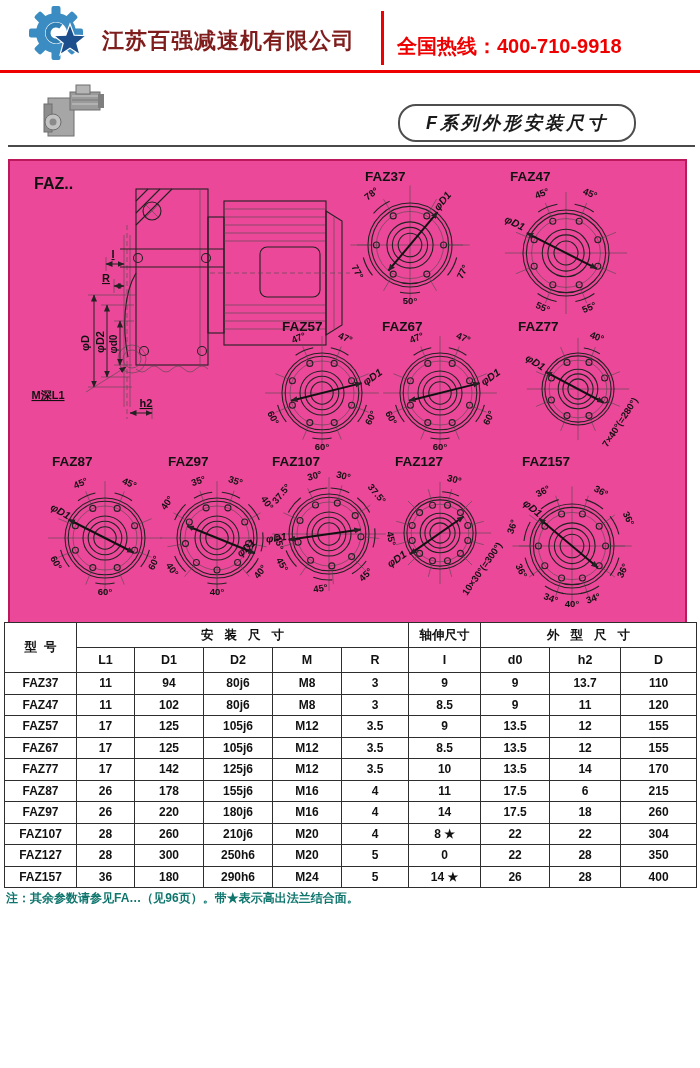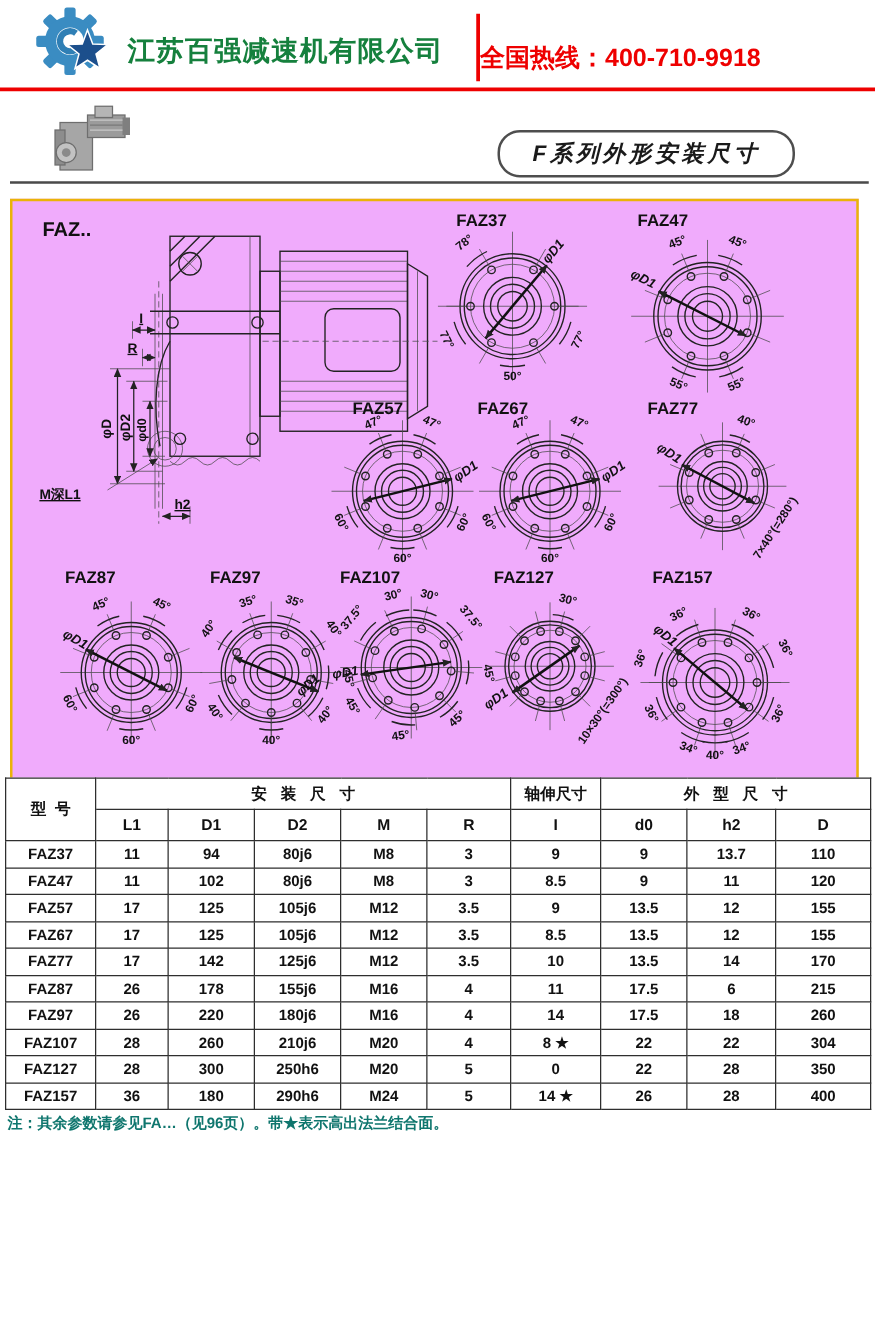--- a/index.html
+++ b/index.html
@@ -1,31 +1,31 @@
 <!DOCTYPE html>
 <html><head>
 <meta charset="utf-8">
 <style>
   html,body{margin:0;padding:0;}
   body{width:700px;height:1068px;position:relative;background:#ffffff;
        font-family:"Liberation Sans",sans-serif;color:#111;overflow:hidden;}
   .abs{position:absolute;}
   
   .logo{left:26px;top:5px;}
-  .company{left:102px;top:26px;font-size:22px;font-weight:bold;color:#15803d;letter-spacing:1px;white-space:nowrap;}
+  .company{left:102px;top:26px;font-size:22px;font-weight:bold;color:#7f1d1d;letter-spacing:1px;white-space:nowrap;}
   .vline{left:381px;top:11px;width:3px;height:54px;background:#ee0000;}
-  .hotline{left:384px;top:33px;font-size:20px;font-weight:bold;color:#ee0000;white-space:nowrap;}
+  .hotline{left:397px;top:33px;font-size:20px;font-weight:bold;color:#ee0000;white-space:nowrap;}
   .red-rule{left:0;top:70px;width:700px;height:3px;background:#ee0000;}
   .thumb{left:36px;top:82px;}
   .badge{left:398px;top:104px;width:234px;height:34px;border:2px solid #4e4e4e;border-radius:18px;
          display:flex;align-items:center;justify-content:center;background:#fff;}
   .badge span{font-size:18px;font-weight:bold;font-style:italic;letter-spacing:3px;color:#1a1a1a;}
   .dark-rule{left:8px;top:145px;width:687px;height:2px;background:#4a4a4a;}
   
-  .diagram-box{left:8px;top:159px;width:679px;height:560px;border:2px solid #eab308;background:#f0abfc;box-sizing:border-box;}
+  .diagram-box{left:8px;top:159px;width:679px;height:560px;border:2px solid #be185d;background:#ec4899;box-sizing:border-box;}
   svg text{font-family:"Liberation Sans",sans-serif;}
   .ftitle{font-size:13.5px;font-weight:bold;fill:#111;}
   .alab{font-size:9.5px;font-weight:bold;fill:#111;text-anchor:middle;}
   .phil{font-size:10.5px;font-weight:bold;font-style:italic;fill:#111;text-anchor:middle;}
   .ln{stroke:#222;fill:none;stroke-width:1.1;}
   .hair{stroke:#4a4a4a;fill:none;stroke-width:0.6;}
   .dash{stroke:#4a4a4a;fill:none;stroke-width:0.6;stroke-dasharray:5 3;}
   .parrow{stroke:#111;stroke-width:2;}
   .dim{stroke:#222;stroke-width:1;}
   .dlab{font-size:11px;font-weight:bold;fill:#111;text-anchor:middle;}

